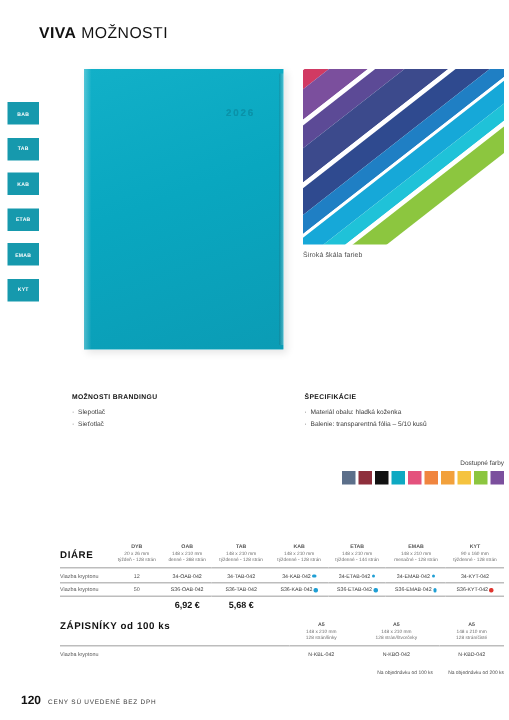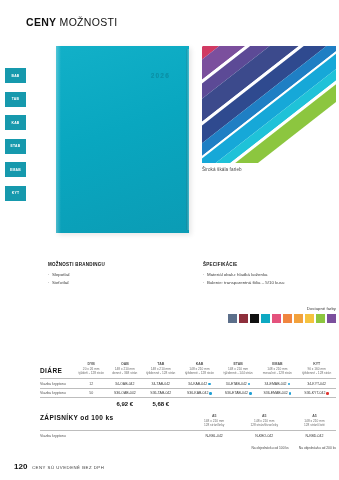--- a/index.html
+++ b/index.html
@@ -144,21 +144,21 @@
     position: absolute; left: 32px; bottom: 10.5px;
     font-size: 4.3px; letter-spacing: 0.5px; color: #3a3a3a;
   }
 </style>
 </head>
 <body>
 
 <div class="page">
 
   <div class="page-title">
-    <span class="strong">CENY</span>
+    <span class="strong">VIVA</span>
     <span class="light">MOŽNOSTI</span>
   </div>
 
   <div class="side-tabs" id="side-tabs">
       <div class="side-tab">
         <span>BAB</span>
       </div>
       <div class="side-tab">
         <span>TAB</span>
       </div>

